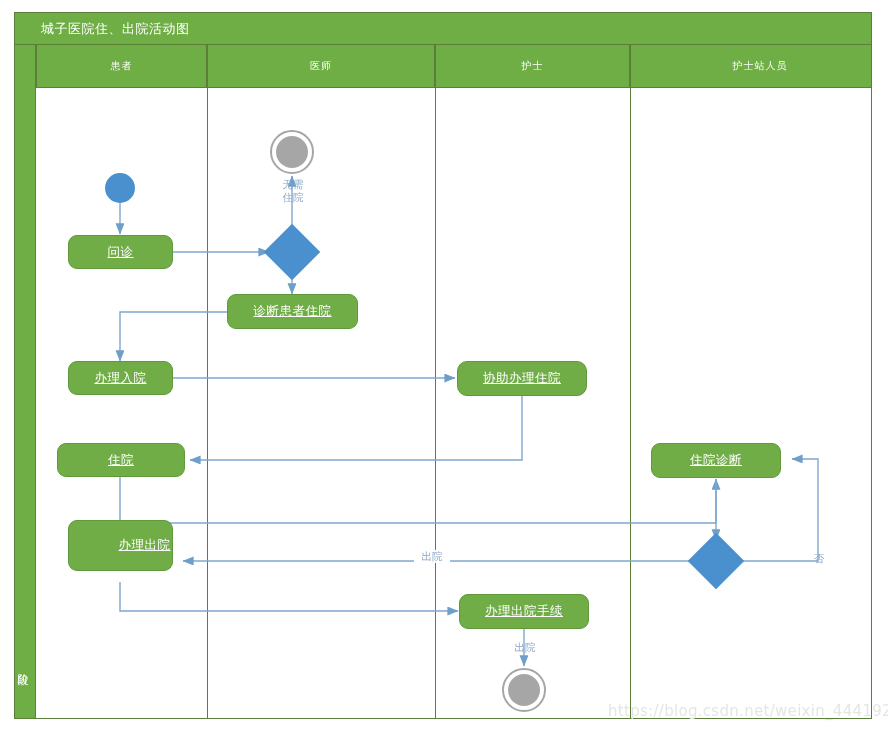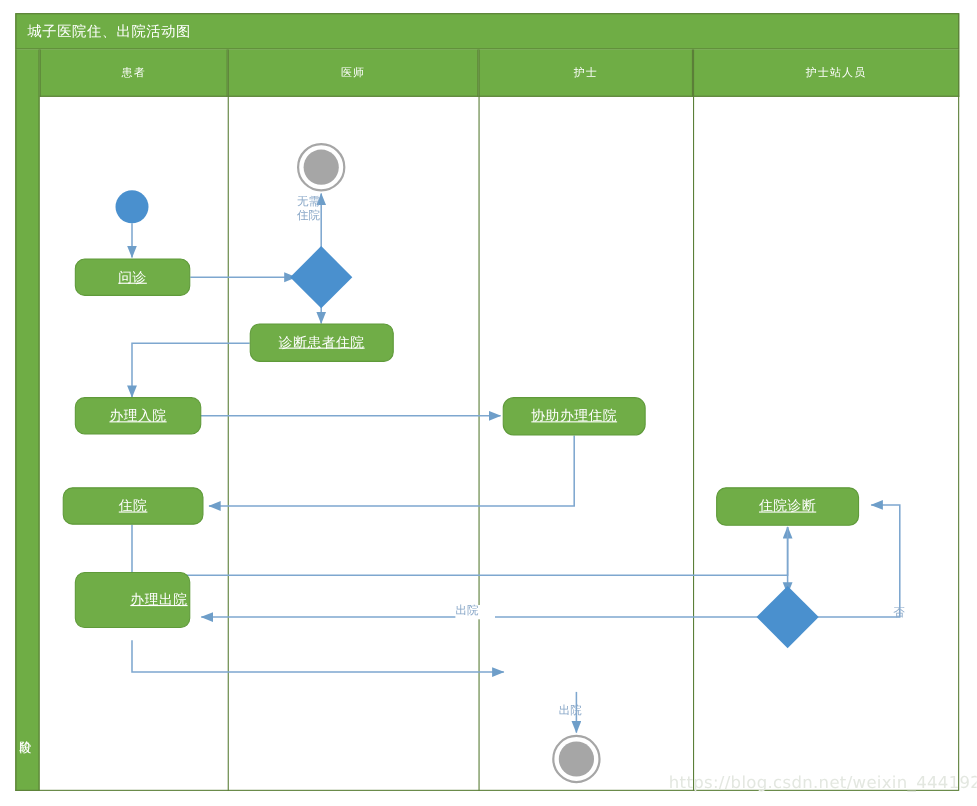--- a/index.html
+++ b/index.html
@@ -33,21 +33,21 @@
     position: absolute;
     left: 14px;
     top: 12px;
     width: 858px;
     height: 33px;
     background: #6fad45;
     border: 1px solid #5b7f38;
     box-sizing: border-box;
     display: flex;
     align-items: center;
-    padding-left: 10px;
+    padding-left: 26px;
     color: #ffffff;
     font-size: 13px;
     letter-spacing: 0.5px;
   }
   
   .phase-band {
     position: absolute;
     left: 14px;
     top: 45px;
     width: 22px;
@@ -160,23 +160,23 @@
     width: 888px;
     height: 733px;
     z-index: 3;
     pointer-events: none;
   }
   .edge-label {
     position: absolute;
     color: #8aa8c8;
     font-size: 10.5px;
     line-height: 13px;
+    text-align: center;
     z-index: 5;
     white-space: pre-line;
-    font-family: Liberation Mono, monospace;
   }
   
   .watermark {
     position: absolute;
     left: 608px;
     top: 702px;
     color: #e3e7e0;
     font-size: 15px;
     letter-spacing: 0.3px;
     z-index: 8;
@@ -257,21 +257,21 @@
   </div>
 
   <div class="diamond" style="left:272px; top:232px;"></div>
 
   <div class="end-node" style="left:270px; top:130px;"></div>
 
   <div class="node" style="left:227px; top:294px; width:131px; height:35px;">
     <span>诊断患者住院</span>
   </div>
 
-  <div class="node" style="left:68px; top:361px; width:115px; height:34px;">
+  <div class="node" style="left:68px; top:361px; width:105px; height:34px;">
     <span>办理入院</span>
   </div>
 
   <div class="node" style="left:457px; top:361px; width:130px; height:35px;border-radius:10px;">
     <span>协助办理住院</span>
   </div>
 
   <div class="node" style="left:57px; top:443px; width:128px; height:34px;">
     <span>住院</span>
   </div>
@@ -279,20 +279,23 @@
   <div class="node" style="left:651px; top:443px; width:130px; height:35px;">
     <span>住院诊断</span>
   </div>
 
   <div class="diamond" style="left:696px; top:541px;"></div>
 
   <div class="node" style="left:68px; top:520px; width:105px; height:51px;padding-left:48px;">
     <span>办理出院</span>
   </div>
 
+  <div class="node" style="left:459px; top:594px; width:130px; height:35px;">
+    <span>办理出院手续</span>
+  </div>
 
   <div class="end-node" style="left:502px; top:668px;"></div>
 
   <div class="edge-label" style="left:270px; top:178px; width:46px;">无需
 住院</div>
 
   <div class="edge-label" style="left:414px; top:550px; width:36px; background:#ffffff;">出院</div>
 
   <div class="edge-label" style="left:812px; top:552px; width:14px;">否</div>
 

